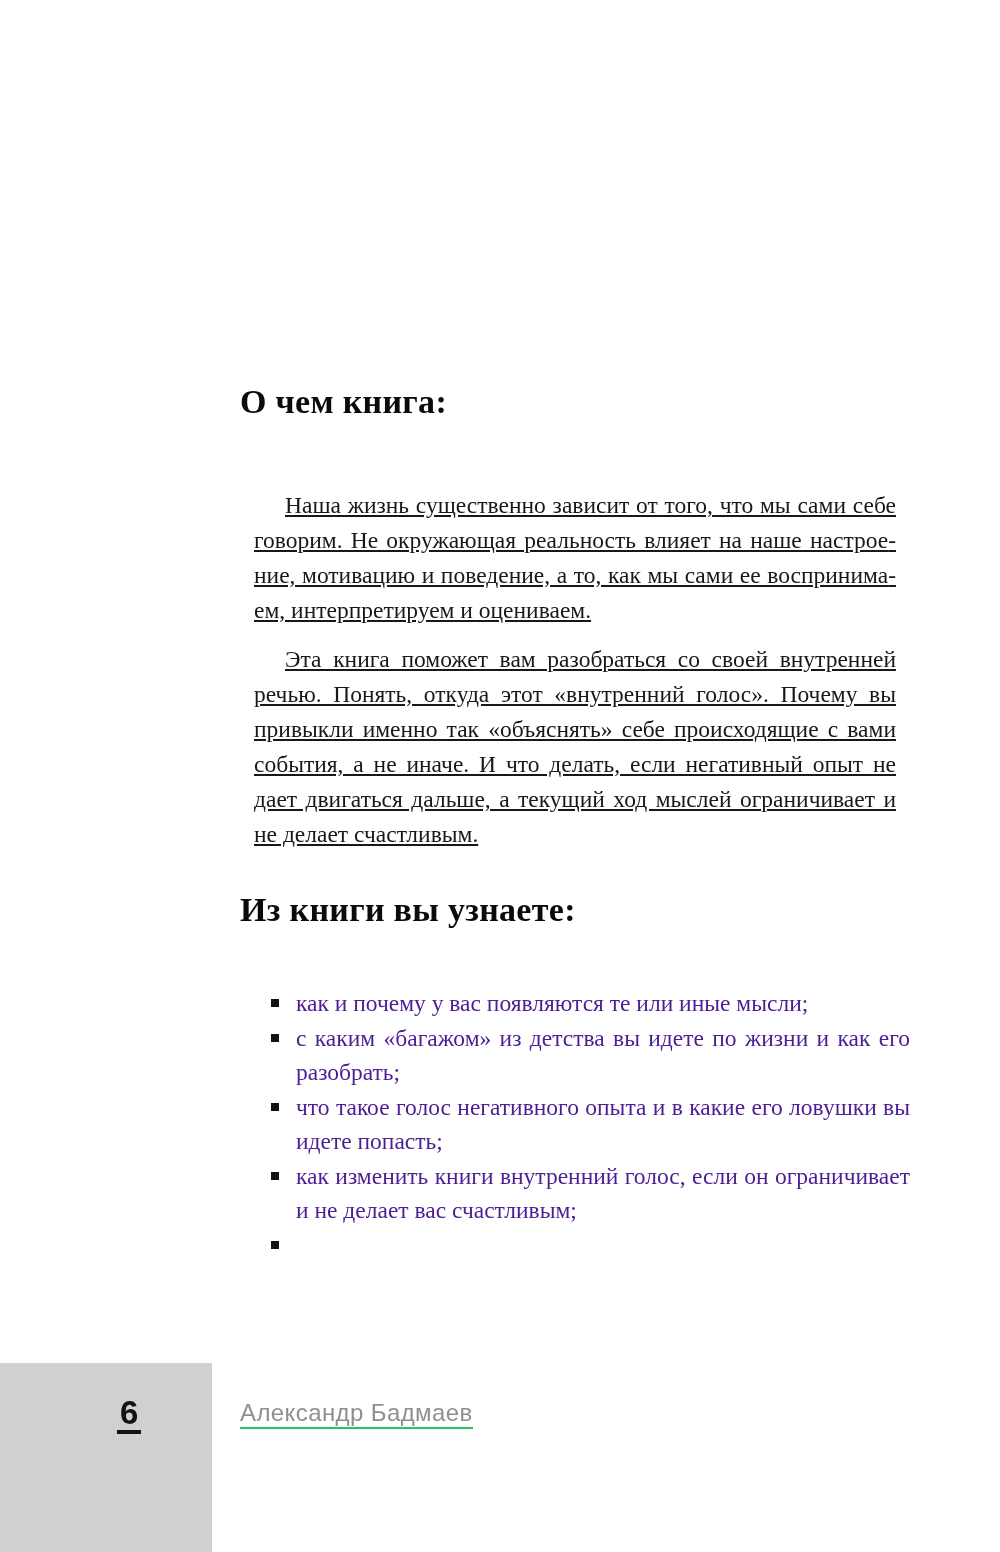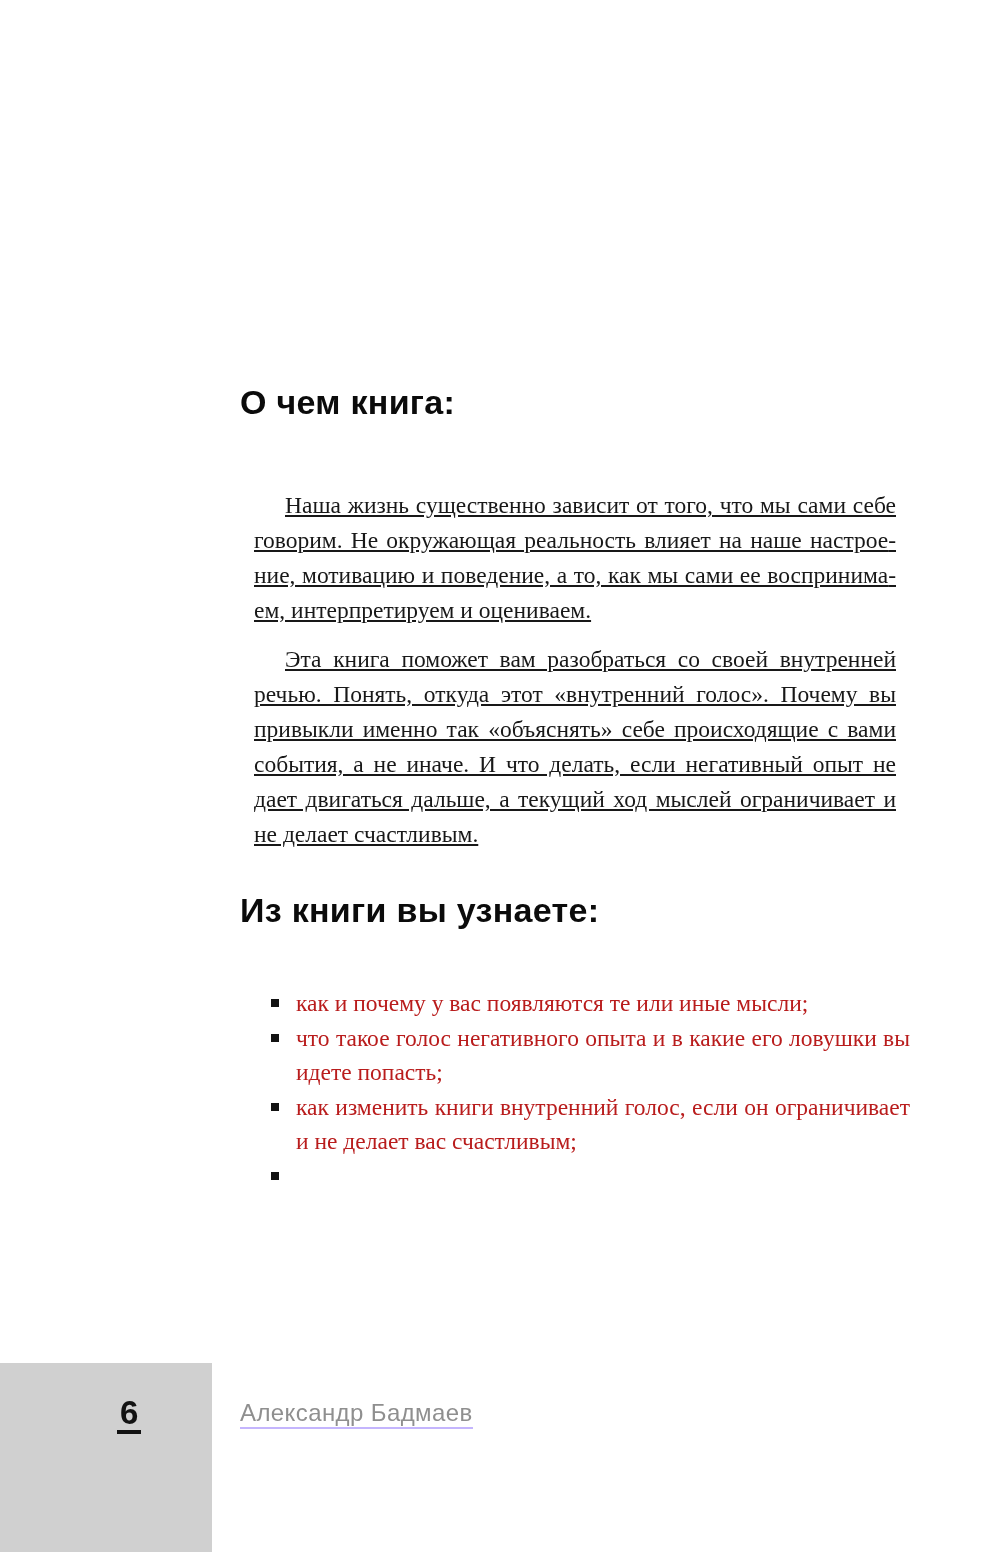--- a/index.html
+++ b/index.html
@@ -13,21 +13,21 @@
     height: 1552px;
     background: #ffffff;
     font-family: "Liberation Serif", serif;
     color: #161616;
     overflow: hidden;
   }
   .heading {
     position: absolute;
     left: 240px;
     margin: 0;
-    font-family: Liberation Sans, sans-serif;
+    font-family: Liberation Serif, serif;
     font-size: 34px;
     line-height: 36px;
     font-weight: bold;
     color: #0b0b0b;
     letter-spacing: 0.3px;
     white-space: nowrap;
   }
   .heading-about { top: 384px; }
   .heading-learn { top: 892px; }
 
@@ -51,21 +51,21 @@
     position: absolute;
     left: 240px;
     top: 986px;
     width: 670px;
     margin: 0;
     padding: 0;
     list-style: none;
     font-size: 23.5px;
     line-height: 34.5px;
     text-align: justify;
-    color: #b91c1c;
+    color: #4c1d95;
   }
   .learn-list li {
     position: relative;
     padding-left: 56px;
     margin: 0;
   }
   .bullet-square {
     position: absolute;
     left: 31px;
     top: 13px;
@@ -96,21 +96,21 @@
   }
   .footer-author {
     position: absolute;
     left: 240px;
     top: 1401px;
     font-family: "Liberation Sans", sans-serif;
     font-size: 24px;
     line-height: 24px;
     color: #8f8f8f;
     letter-spacing: 0.4px;
-    border-bottom: 2px solid #c4b5fd;
+    border-bottom: 2px solid #22c55e;
     padding-bottom: 2px;
     white-space: nowrap;
   }
 </style>
 </head>
 <body>
 
 <div class="page">
 
   <h1 class="heading heading-about">О чем книга:</h1>
@@ -119,20 +119,24 @@
     <p>Наша жизнь существенно зависит от того, что мы сами себе говорим. Не окружающая реальность влияет на наше настрое­ние, мотивацию и поведение, а то, как мы сами ее воспринима­ем, интерпретируем и оцениваем.</p>
     <p>Эта книга поможет вам разобраться со своей внутренней речью. Понять, откуда этот «внутренний голос». Почему вы привыкли именно так «объяснять» себе происходящие с вами события, а не иначе. И что делать, если негативный опыт не дает двигаться дальше, а текущий ход мыслей ограничивает и не делает счастливым.</p>
   </div>
 
   <h2 class="heading heading-learn">Из книги вы узнаете:</h2>
 
   <ul class="learn-list">
     <li>
       <span class="bullet-square"></span>
       <span>как и почему у вас появляются те или иные мысли;</span>
+    </li>
+    <li>
+      <span class="bullet-square"></span>
+      <span>с каким «багажом» из детства вы идете по жизни и как его разобрать;</span>
     </li>
     <li>
       <span class="bullet-square"></span>
     </li>
     <li>
       <span class="bullet-square"></span>
       <span>что такое голос негативного опыта и в какие его ловушки вы идете попасть;</span>
     </li>
     <li>
       <span class="bullet-square"></span>

